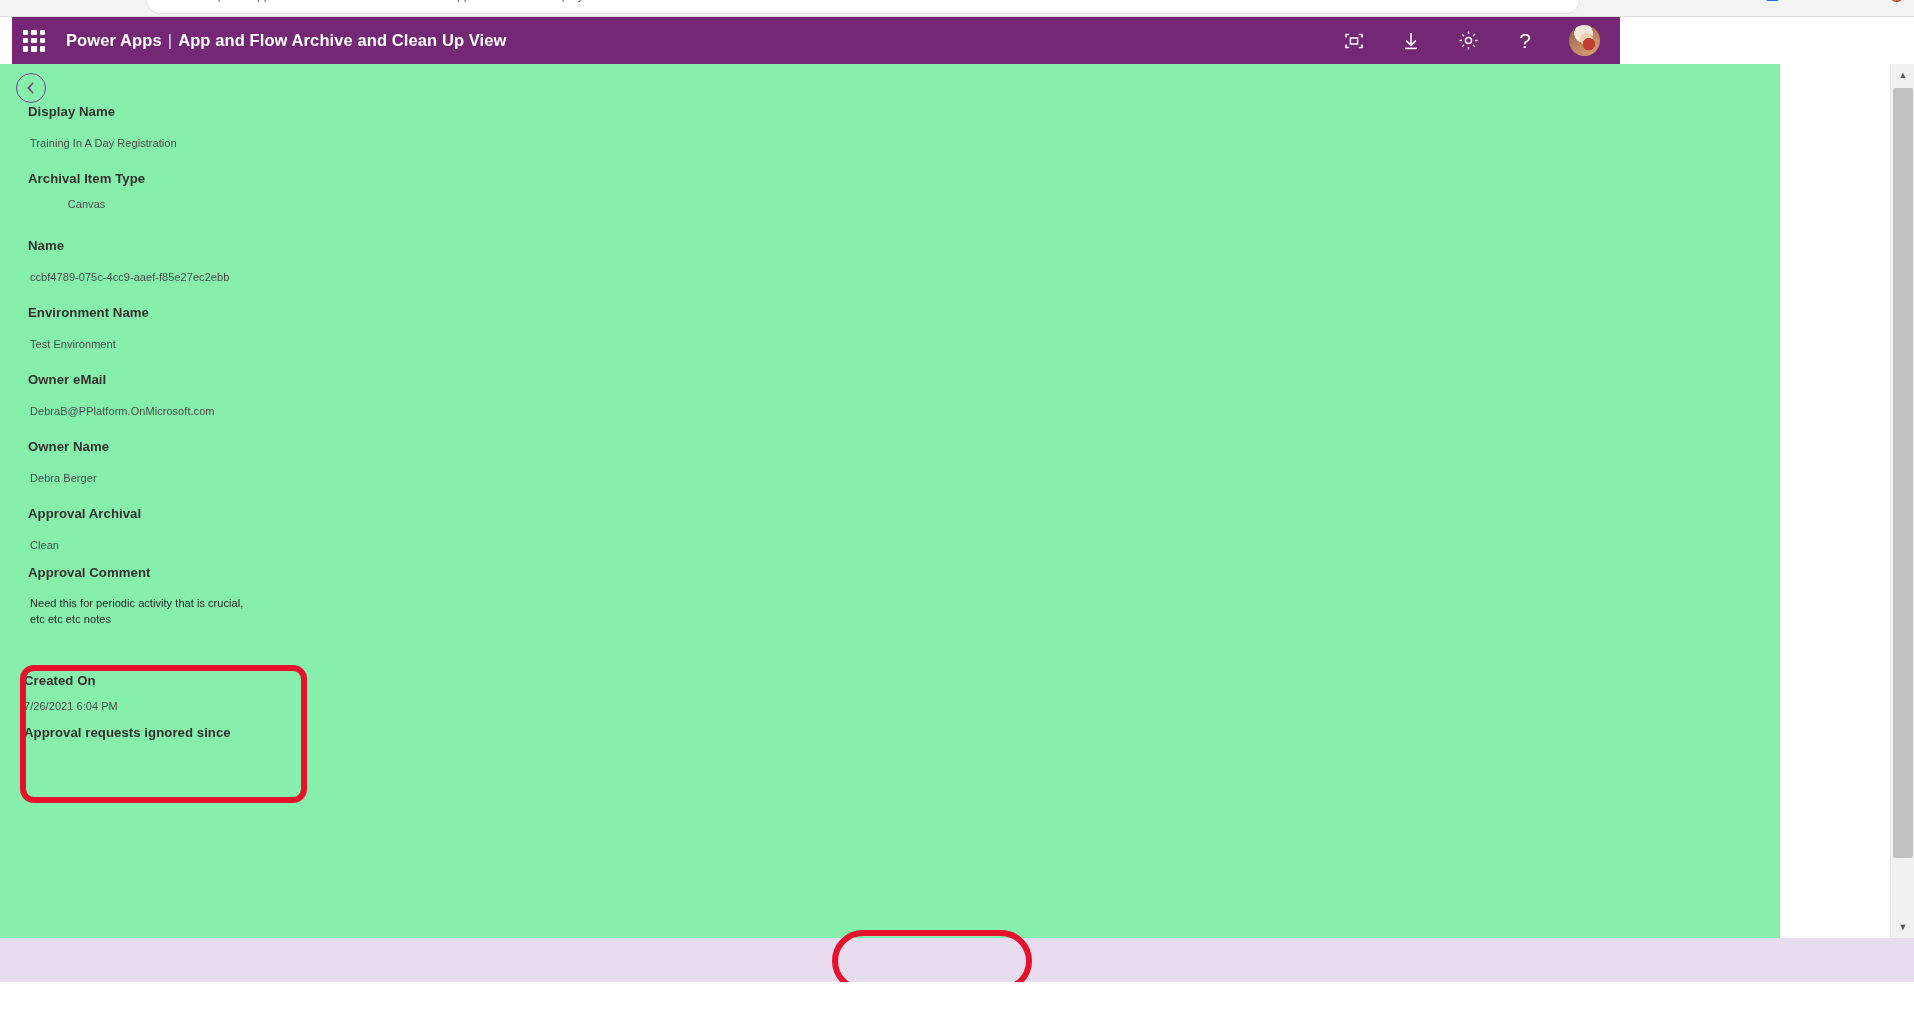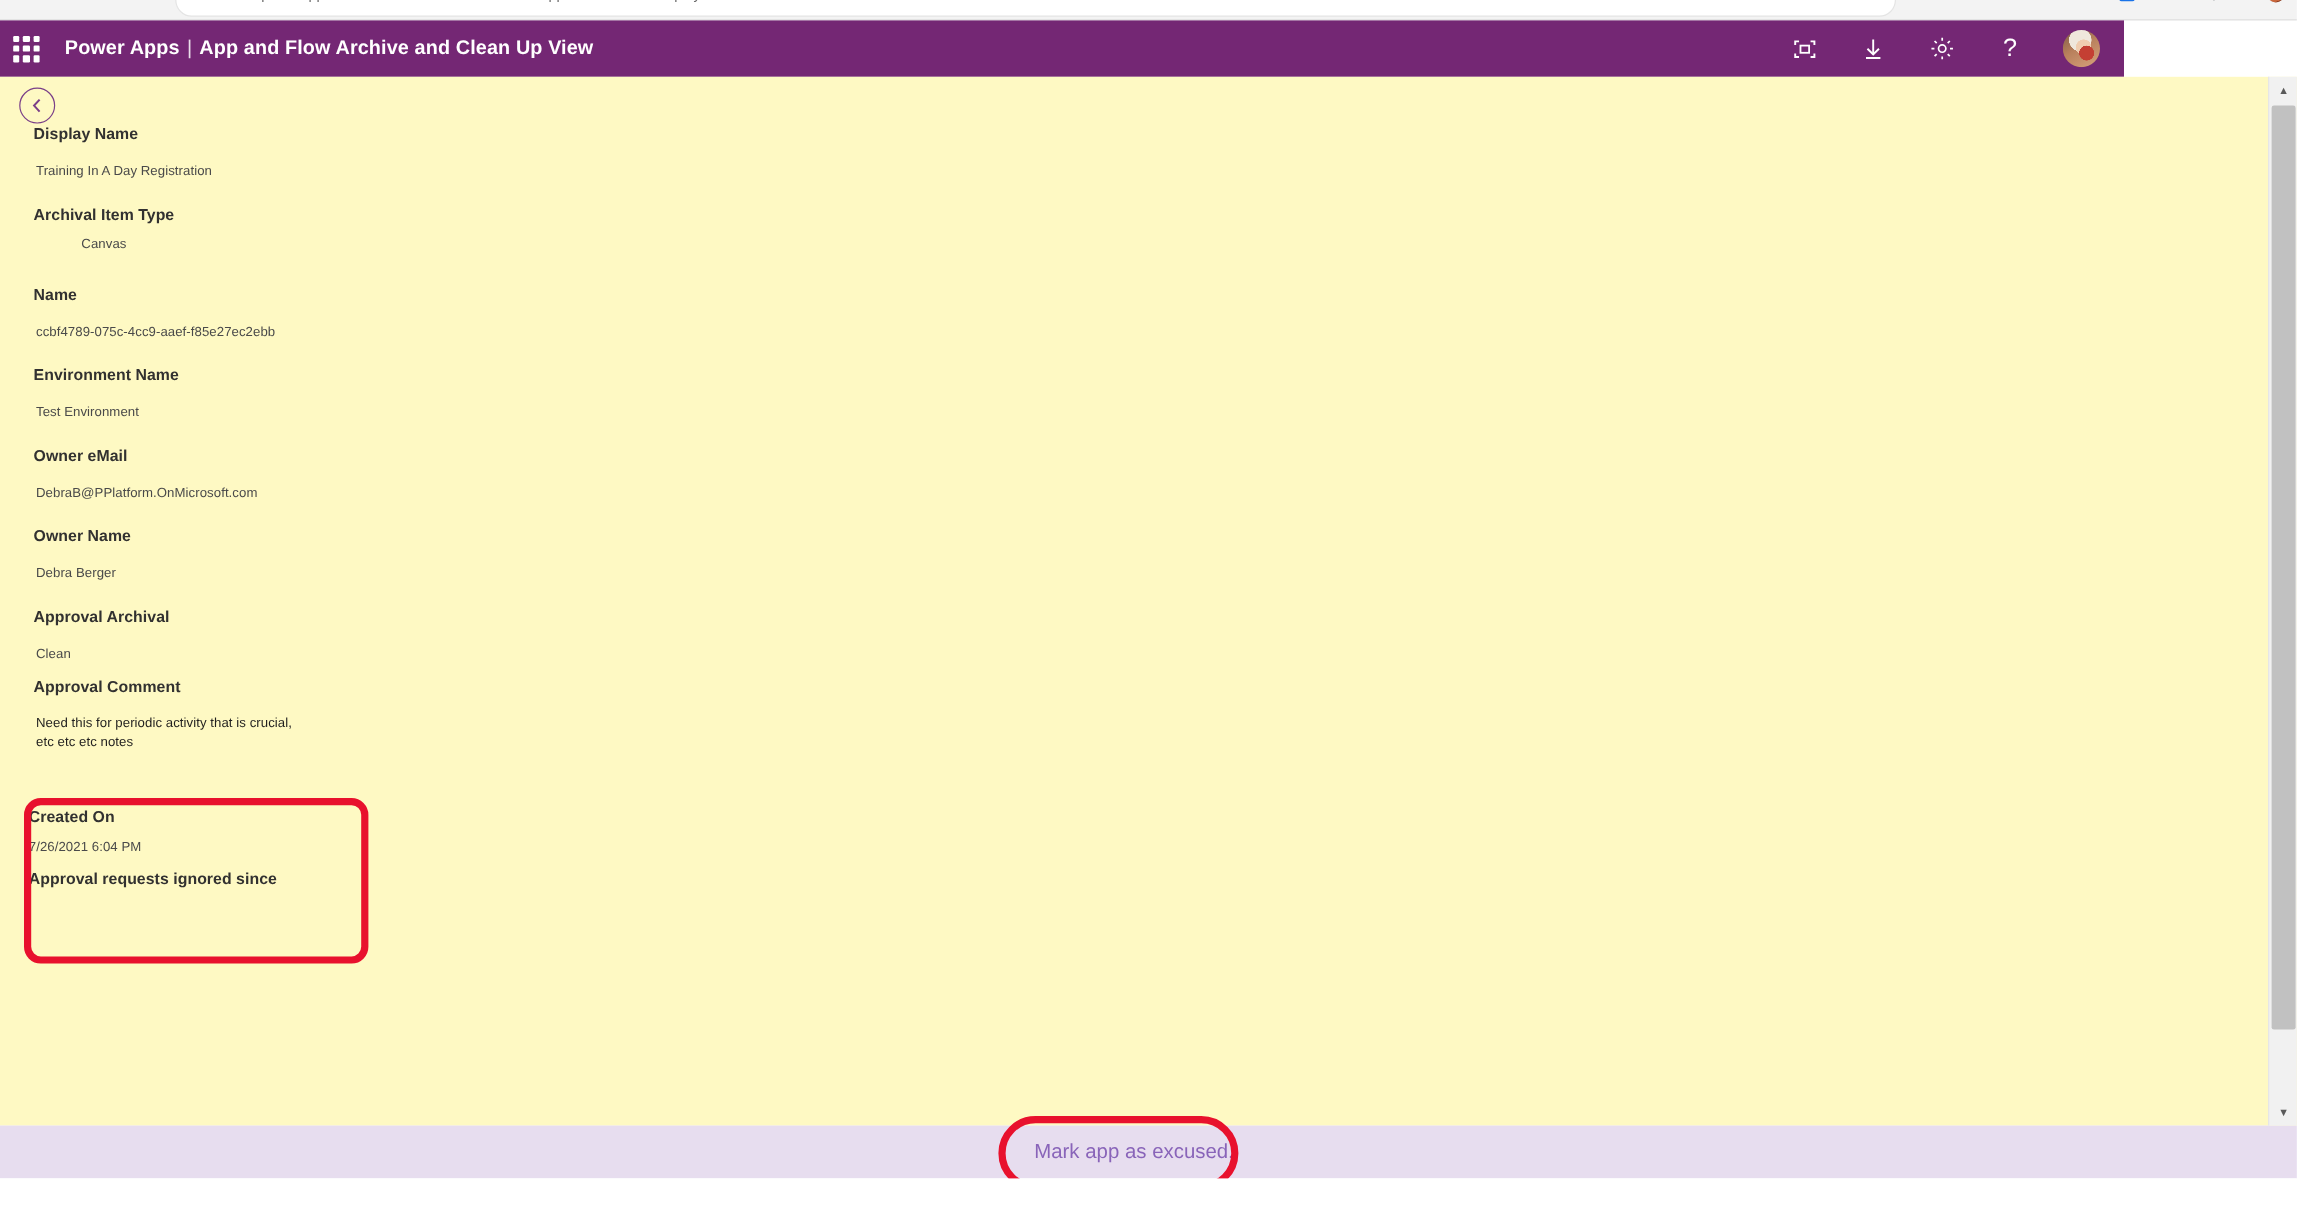--- a/index.html
+++ b/index.html
@@ -51,22 +51,22 @@
     display: inline-block;
   }
   .chrome-avatar-mini {
     width: 15px; height: 15px; border-radius: 50%;
     background: radial-gradient(circle at 42% 34%, #f3e0cf 0 30%, #c8663c 32% 70%, #8e3f22 72% 100%);
     display: inline-block;
   }
 
   
   .app-header {
-    position: absolute; top: 17px; left: 0;
-    width: 1770px; height: 47px;
+    position: absolute; top: 17px; left: 12px;
+    width: 1608px; height: 47px;
     background: #742774;
     display: flex; align-items: center;
     color: #ffffff;
   }
   .waffle {
     margin-left: 11px; width: 22px; height: 22px;
     display: grid; grid-template-columns: repeat(3, 1fr);
     grid-template-rows: repeat(3, 1fr); gap: 3px;
     cursor: pointer;
   }
@@ -98,22 +98,22 @@
       radial-gradient(circle at 64% 62%, #c43f33 0 22%, transparent 23%),
       radial-gradient(circle at 56% 46%, #f0cdb0 0 26%, transparent 27%),
       radial-gradient(circle at 47% 27%, #efe7dc 0 33%, transparent 34%),
       linear-gradient(150deg, #7d5b46 0%, #b8805c 45%, #d8a27c 100%);
     cursor: pointer; flex: 0 0 auto;
   }
 
   
   .page {
     position: absolute; top: 64px; left: 0;
-    width: 1914px; height: 874px;
-    background: #fef9c3;
+    width: 1780px; height: 874px;
+    background: #86efac;
   }
 
   .back-btn {
     position: absolute; left: 16px; top: 9px;
     width: 30px; height: 30px; border-radius: 50%;
     border: 1.6px solid #7a3f88;
     display: flex; align-items: center; justify-content: center;
     cursor: pointer; background: transparent;
   }
   .back-btn svg { display: block; }
@@ -315,21 +315,20 @@
     <div class="field" style="top:621px;">
       <div class="lbl" style="margin-left:24px;">Approval requests ignored since</div>
     </div>
 
   </div>
 
   <div class="annot-rect" style="left:20px; top:601px; width:287px; height:138px;"></div>
 
 
   <div class="action-bar"></div>
-  <button class="action-btn">Mark app as excused.</button>
 
   <div class="annot-pill" style="left:832px; top:866px; width:200px; height:62px;"></div>
 
   <div class="below-bar"></div>
 </div>
 
 <div class="scrollbar">
   <div class="sb-arrow up">▲</div>
   <div class="sb-thumb"></div>
   <div class="sb-arrow down">▼</div>

